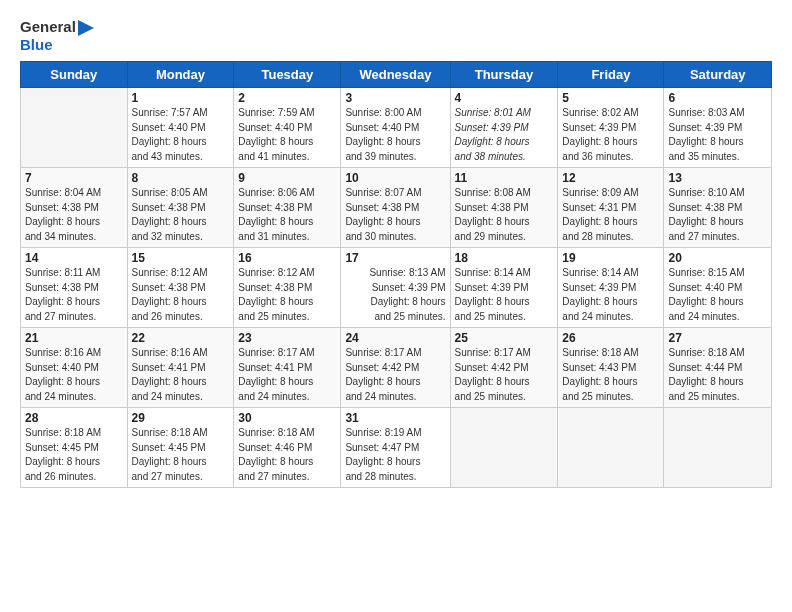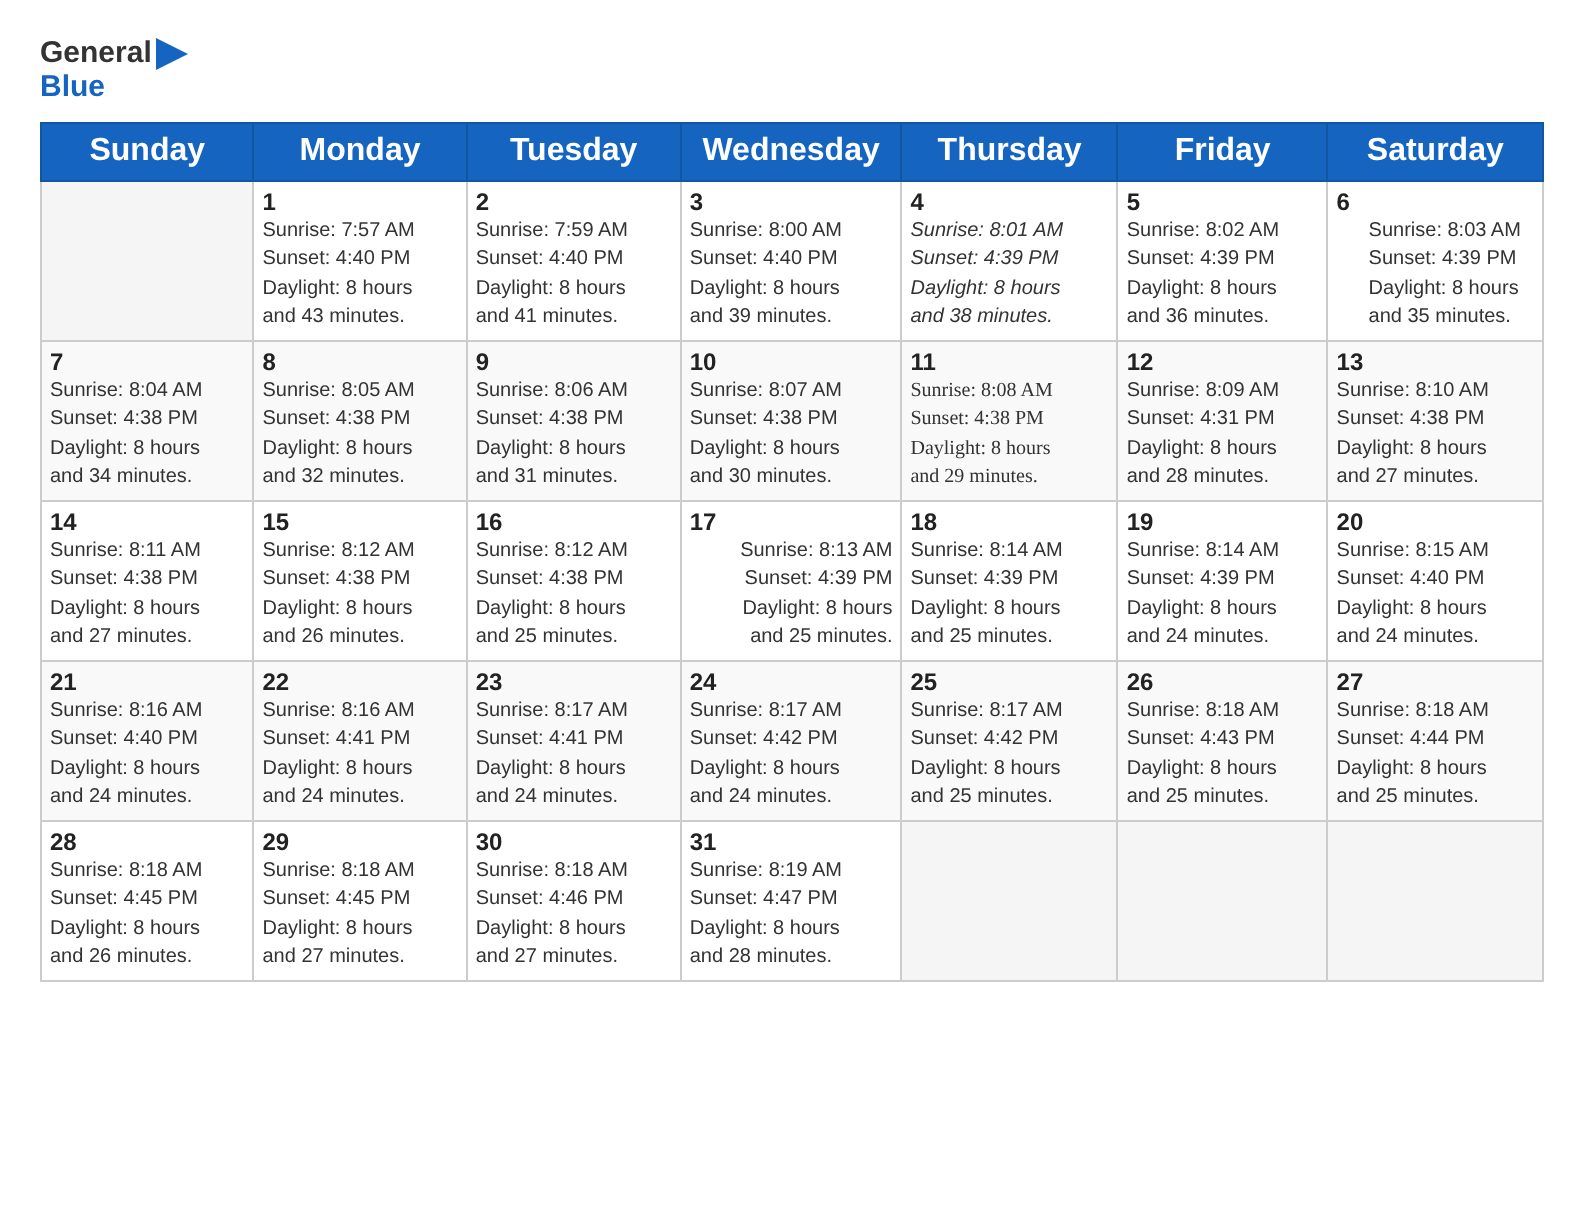--- a/index.html
+++ b/index.html
@@ -45,21 +45,21 @@
       width: 100%;
       border-collapse: collapse;
       border: 1px solid #ccc;
       font-size: 11px;
     }
     .calendar thead tr th {
       background: #1565c0;
       color: #fff;
       text-align: center;
       padding: 5px 2px;
-      font-size: 16px;
+      font-size: 13px;
       font-weight: bold;
       border: 1px solid #1255a0;
     }
     .calendar tbody tr td {
       vertical-align: top;
       padding: 3px 4px;
       border: 1px solid #ccc;
       width: 113px;
       min-height: 80px;
       height: 80px;
@@ -145,21 +145,21 @@
           </td>
           <td>
             <span class="day-num">5</span>
             <div class="day-info" style="white-space: pre-line;">Sunrise: 8:02 AM
 Sunset: 4:39 PM
 Daylight: 8 hours
 and 36 minutes.</div>
           </td>
           <td>
             <span class="day-num">6</span>
-            <div class="day-info" style="white-space: pre-line; margin-left: 16px;">Sunrise: 8:03 AM
+            <div class="day-info" style="white-space: pre-line;">Sunrise: 8:03 AM
 Sunset: 4:39 PM
 Daylight: 8 hours
 and 35 minutes.</div>
           </td>
         </tr>
         <tr>
           <td>
             <span class="day-num">7</span>
             <div class="day-info" style="white-space: pre-line;">Sunrise: 8:04 AM
 Sunset: 4:38 PM
@@ -182,21 +182,21 @@
           </td>
           <td>
             <span class="day-num">10</span>
             <div class="day-info" style="white-space: pre-line;">Sunrise: 8:07 AM
 Sunset: 4:38 PM
 Daylight: 8 hours
 and 30 minutes.</div>
           </td>
           <td>
             <span class="day-num">11</span>
-            <div class="day-info" style="white-space: pre-line; font-family: Liberation Serif, serif;">Sunrise: 8:08 AM
+            <div class="day-info" style="white-space: pre-line;">Sunrise: 8:08 AM
 Sunset: 4:38 PM
 Daylight: 8 hours
 and 29 minutes.</div>
           </td>
           <td>
             <span class="day-num">12</span>
             <div class="day-info" style="white-space: pre-line;">Sunrise: 8:09 AM
 Sunset: 4:31 PM
 Daylight: 8 hours
 and 28 minutes.</div>

